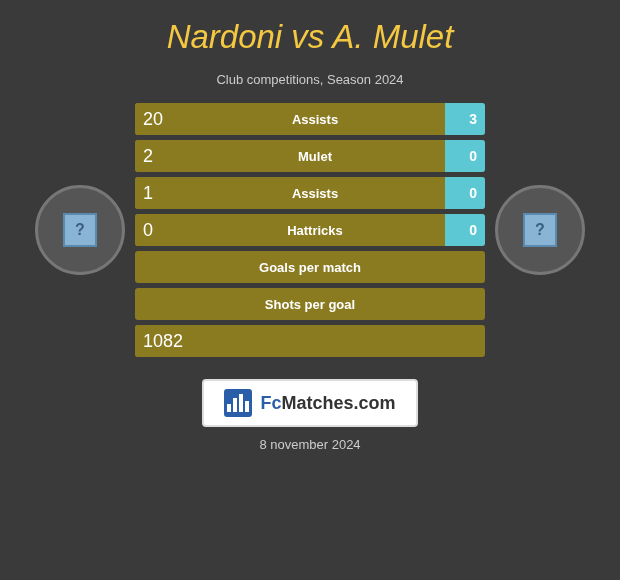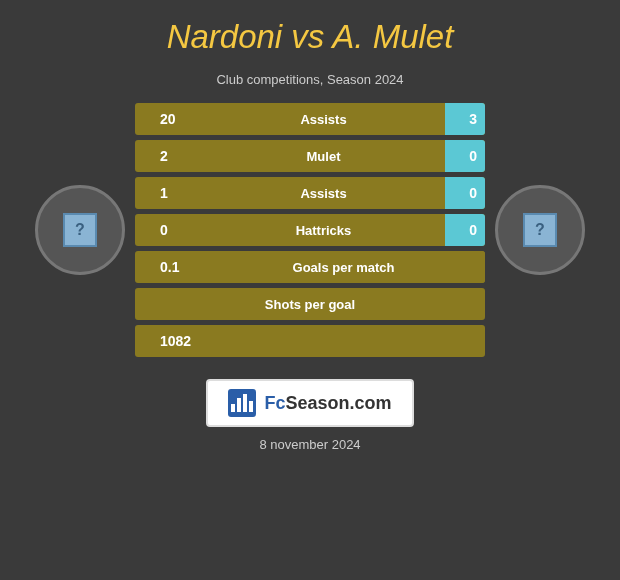--- a/index.html
+++ b/index.html
@@ -90,28 +90,27 @@
       align-items: center;
       height: 32px;
       border-radius: 3px;
       overflow: hidden;
       background: #8a7a20;
     }
 
     .stat-left {
       background: #8a7a20;
       color: #fff;
-      font-weight: bold;
-      font-size: 14px;
+      font-weight: normal;
+      font-size: 18px;
       padding: 0 8px;
       min-width: 50px;
       height: 100%;
       display: flex;
       align-items: center;
-      margin-left: 17px;
     }
 
     .stat-label {
       flex: 1;
       text-align: center;
       color: #fff;
       font-size: 13px;
       font-weight: bold;
       height: 100%;
       display: flex;
@@ -220,21 +219,20 @@
         <div class="stat-left">1</div>
         <div class="stat-label">Assists</div>
         <div class="stat-right">0</div>
       </div>
       <div class="stat-row">
         <div class="stat-left">0</div>
         <div class="stat-label">Hattricks</div>
         <div class="stat-right">0</div>
       </div>
       <div class="stat-row-no-right">
-        <div class="stat-left">0.1</div>
         <div class="stat-label">Goals per match</div>
       </div>
       <div class="stat-row-no-right">
         <div class="stat-label">Shots per goal</div>
       </div>
       <div class="stat-row-no-right">
         <div class="stat-left">1082</div>
       </div>
     </div>
 
@@ -246,17 +244,17 @@
 <div class="footer-logo">
   <div class="logo-icon">
     <div class="logo-bars">
       <div class="logo-bar" style="height:8px;"></div>
       <div class="logo-bar" style="height:14px;"></div>
       <div class="logo-bar" style="height:18px;"></div>
       <div class="logo-bar" style="height:11px;"></div>
     </div>
   </div>
   <div class="logo-text">
-    <span>Fc</span><span style="color:#333;">Season.com</span>
+    <span>Fc</span><span style="color:#333;">Matches.com</span>
   </div>
 </div>
 
 <div class="date-footer">8 november 2024</div>
 
 </body></html>

